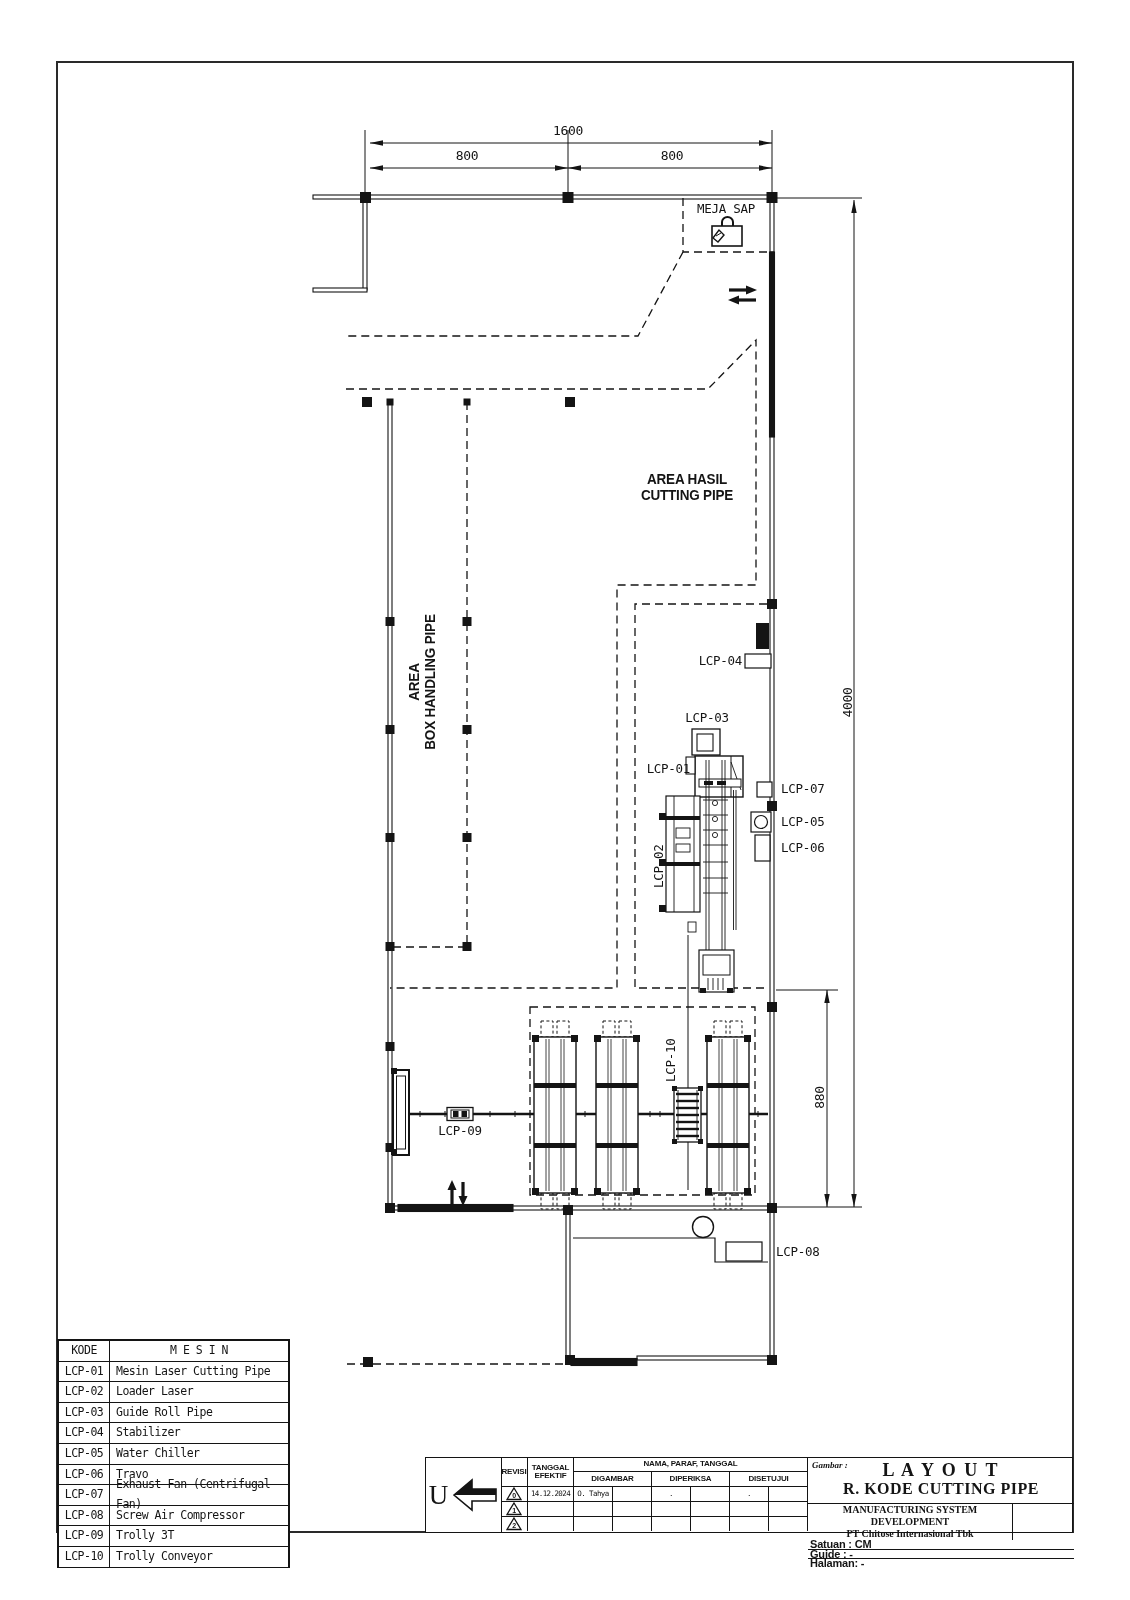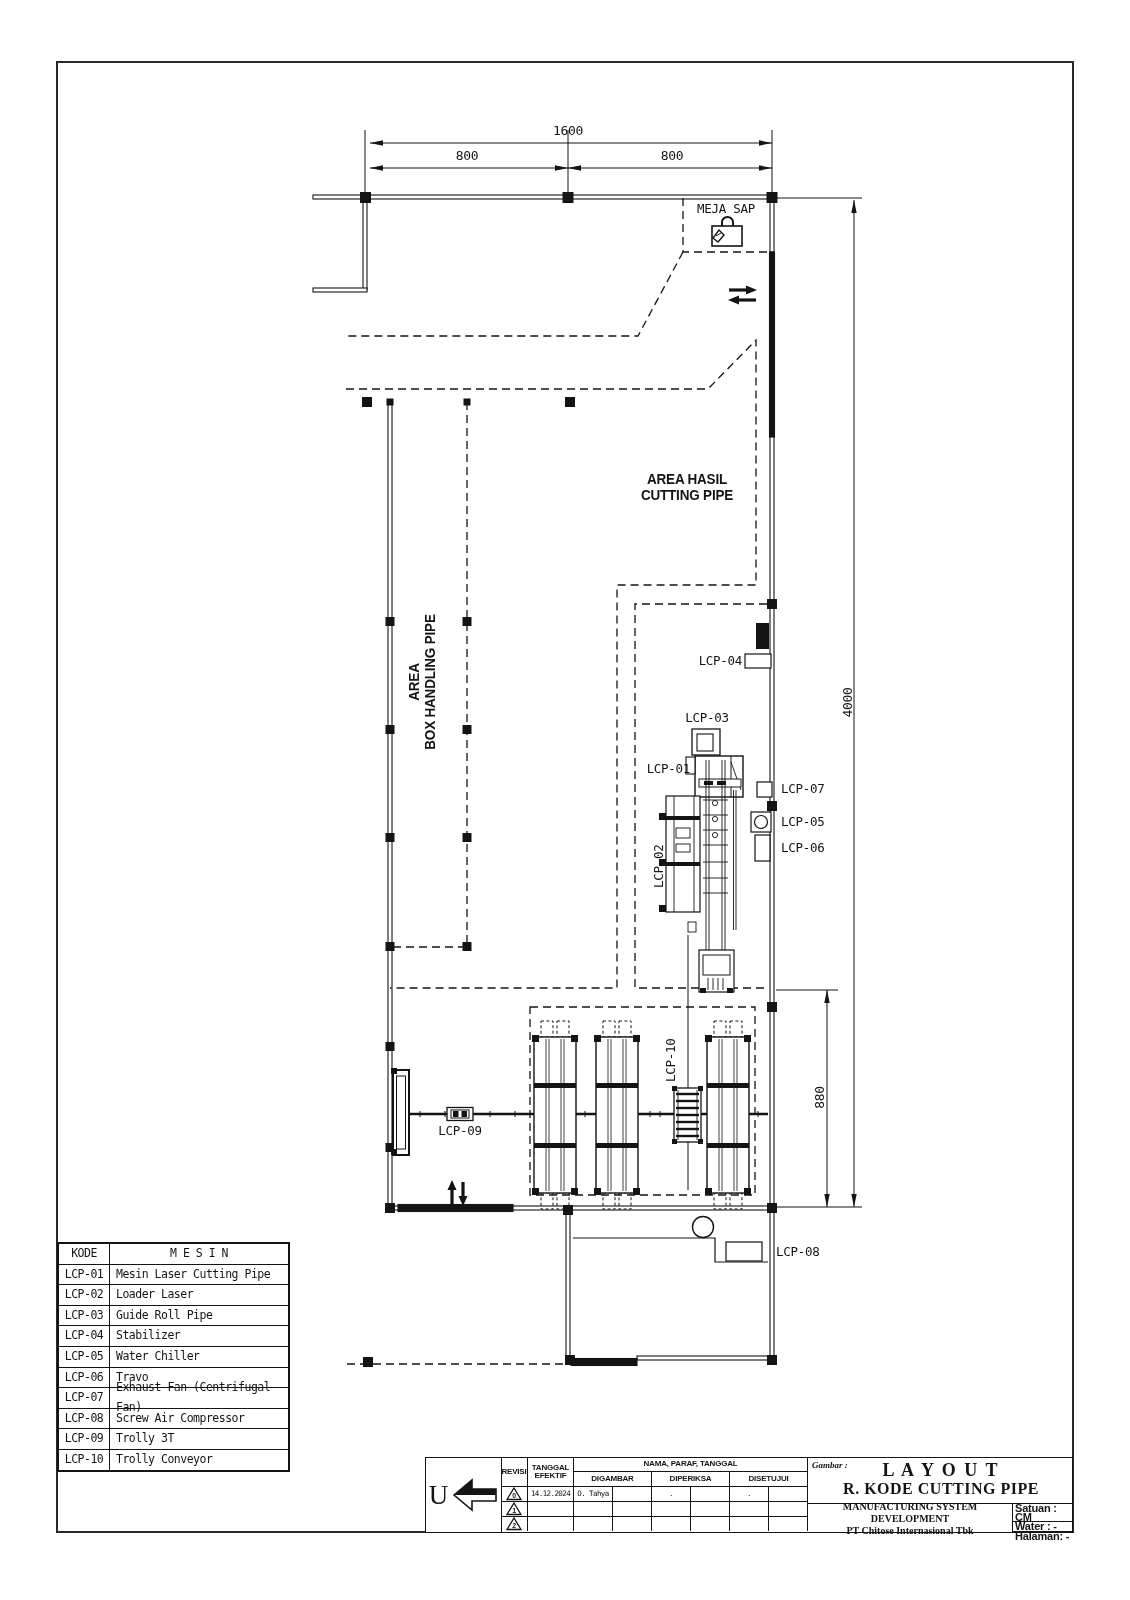--- a/index.html
+++ b/index.html
@@ -7,21 +7,21 @@
          font-family:"DejaVu Sans Mono",monospace;color:#141414;}
   svg.plan{position:absolute;left:0;top:0;}
   .lbl{position:absolute;font-family:"DejaVu Sans Mono",monospace;font-size:12.5px;
        letter-spacing:-0.3px;color:#141414;white-space:nowrap;line-height:1;}
   .dim{font-size:13px;}
   .ctr{text-align:center;}
   .rt{transform:rotate(-90deg);transform-origin:center;}
   .area{font-family:"Liberation Sans",sans-serif;font-weight:bold;font-size:14.5px;
         letter-spacing:-0.2px;transform:scaleX(0.93);}
   
-  .legend{position:absolute;left:57px;top:1242px;width:229px;border:2px solid #141414;background:#fff;}
+  .legend{position:absolute;left:57px;top:1339px;width:229px;border:2px solid #141414;background:#fff;}
   .lrow{display:flex;height:19.6px;border-top:1.2px solid #141414;align-items:center;}
   .lrow:first-child{border-top:none;}
   .lcode{width:50px;border-right:1.4px solid #141414;text-align:center;font-size:11.5px;
          letter-spacing:-0.5px;align-self:stretch;line-height:19.6px;}
   .lname{flex:1;padding-left:6px;font-size:11.5px;letter-spacing:-0.5px;line-height:19.6px;}
   .lhead .lcode,.lhead .lname{font-size:11.5px;text-align:center;padding-left:0;}
   
   .tblock{position:absolute;left:425px;top:1457px;width:648px;height:76px;
           border:1.6px solid #141414;background:#fff;box-sizing:border-box;}
   .north{position:absolute;left:0;top:0;width:75px;height:100%;border-right:1.2px solid #141414;
@@ -36,21 +36,21 @@
                letter-spacing:-0.2px;text-align:center;line-height:1.05;}
   .revgrid>div.nb{border-bottom:none;}
   .revgrid>div.mono{font-family:"DejaVu Sans Mono",monospace;font-weight:normal;font-size:7.5px;letter-spacing:-0.6px;}
   .gsec{position:absolute;left:382px;top:0;width:266px;height:100%;box-sizing:border-box;}
   .gupper{position:relative;height:45px;border-bottom:1.2px solid #141414;text-align:center;}
   .glabel{position:absolute;left:4px;top:2px;font-family:"Liberation Serif",serif;
           font-weight:bold;font-style:italic;font-size:9px;}
   .gt1{font-family:"Liberation Serif",serif;font-weight:bold;font-size:18px;letter-spacing:2px;
        padding-top:3px;line-height:1.1;}
   .gt2{font-family:"Liberation Serif",serif;font-weight:bold;font-size:16px;letter-spacing:0.5px;line-height:1;}
-  .glower{display:flex;height:29px;}
+  .glower{display:flex;height:29px;flex-direction:column;}
   .gdept{width:204px;border-right:1.2px solid #141414;text-align:center;
          font-family:"Liberation Serif",serif;font-weight:bold;font-size:10px;line-height:1.2;
          display:flex;flex-direction:column;justify-content:center;}
   .gmini{flex:1;display:flex;flex-direction:column;}
   .gmini>div{flex:1;border-top:1.2px solid #141414;font-family:"Liberation Sans",sans-serif;
              font-weight:bold;font-size:11px;line-height:8.5px;padding-left:2px;letter-spacing:-0.2px;}
   .gmini>div:first-child{border-top:none;}
 </style>
 </head>
 <body>
@@ -442,20 +442,20 @@
         <div class="gt1">L A Y O U T</div>
         <div class="gt2">R. KODE CUTTING PIPE</div>
       </div>
       <div class="glower">
         <div class="gdept">
           <div>MANUFACTURING SYSTEM DEVELOPMENT</div>
           <div>PT Chitose Internasional Tbk</div>
         </div>
         <div class="gmini">
           <div>Satuan  : CM</div>
-          <div>Water    : -</div>
+          <div>Guide    : -</div>
           <div>Halaman: -</div>
         </div>
       </div>
     </div>
   </div>
 
 </div>
 
 </body></html>

